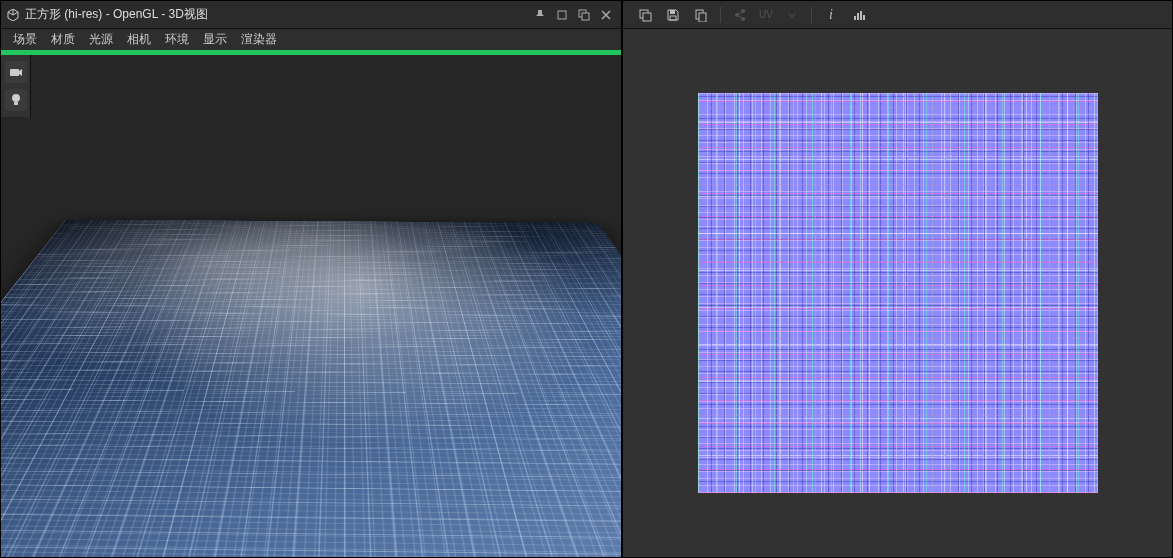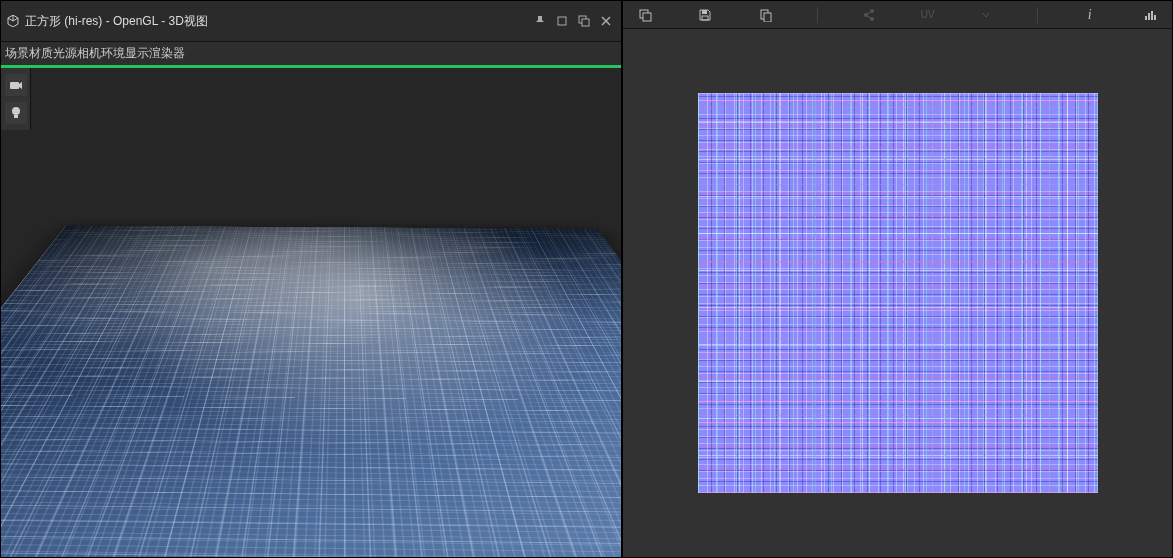--- a/index.html
+++ b/index.html
@@ -1,27 +1,27 @@
 <!DOCTYPE html>
 <html><head>
 <meta charset="utf-8">
 <style>
 * { margin: 0; padding: 0; box-sizing: border-box; }
 html, body { width: 1173px; height: 558px; overflow: hidden; font-family: "Microsoft YaHei", "SimSun", sans-serif; font-size: 12px; background: #1a1a1a; color: #ccc; }
 .app { display: flex; width: 100%; height: 100%; }
 .panel { display: flex; flex-direction: column; background: #262626; border: 1px solid #000; }
 .panel-left { width: 622px; }
 .panel-right { flex: 1; }
-.titlebar { height: 41px; background: #2b2b2b; display: flex; align-items: center; padding: 0 6px; border-bottom: 1px solid #111; }
+.titlebar { height: 28px; background: #2b2b2b; display: flex; align-items: center; padding: 0 6px; border-bottom: 1px solid #111; }
 .titlebar .cube { width: 12px; height: 12px; margin-right: 6px; display: inline-flex; align-items: center; justify-content: center; }
 .titlebar .title { flex: 1; color: #ddd; font-size: 12px; white-space: nowrap; }
 .titlebar .winbtn { width: 18px; height: 18px; margin-left: 4px; display: inline-flex; align-items: center; justify-content: center; color: #aaa; cursor: pointer; }
-.menubar { height: 26px; background: #2e2e2e; display: flex; align-items: center; padding: 0 4px; border-bottom: 3px solid #22c55e; }
+.menubar { height: 26px; background: #2e2e2e; display: flex; align-items: center; padding: 0 12px; gap: 14px; border-bottom: 5px solid #22c55e; }
 .menubar .menuitem { color: #ccc; cursor: pointer; font-size: 12px; }
-.toolbar { height: 28px; background: #2e2e2e; display: flex; align-items: center; padding: 0 13px; gap: 10px; border-bottom: 1px solid #111; justify-content: space-between; }
+.toolbar { height: 28px; background: #2e2e2e; display: flex; align-items: center; padding: 0 13px; gap: 10px; border-bottom: 1px solid #111; }
 .toolbar .tbtn { width: 18px; height: 18px; display: inline-flex; align-items: center; justify-content: center; color: #bbb; cursor: pointer; }
 .toolbar .sep { width: 1px; height: 16px; background: #444; }
 .viewport { flex: 1; position: relative; overflow: hidden; background: #262626; }
 .sidebar { position: absolute; left: 0; top: 0; width: 30px; background: #323232; display: flex; flex-direction: column; gap: 6px; padding: 6px 4px; border-right: 1px solid #111; }
 .sidebar .sbtn { width: 22px; height: 22px; display: flex; align-items: center; justify-content: center; background: #3a3a3a; border-radius: 3px; cursor: pointer; color: #ccc; }
 .view3d { position: absolute; inset: 0; left: 30px; background: #262626; }
 .plane3d { position: absolute; left: 50%; top: 58%; width: 720px; height: 720px; transform: translate(-50%, -50%) perspective(900px) rotateX(62deg) rotateZ(1deg); background: linear-gradient(145deg, #1a2840 0%, #243a5e 40%, #4a6a9a 70%, #6a8aba 100%); box-shadow: 0 0 40px rgba(0,0,0,0.5); }
 .plane3d::before, .plane3d::after { content: ""; position: absolute; inset: 0; }
 .plane3d::before {
   background-image:

